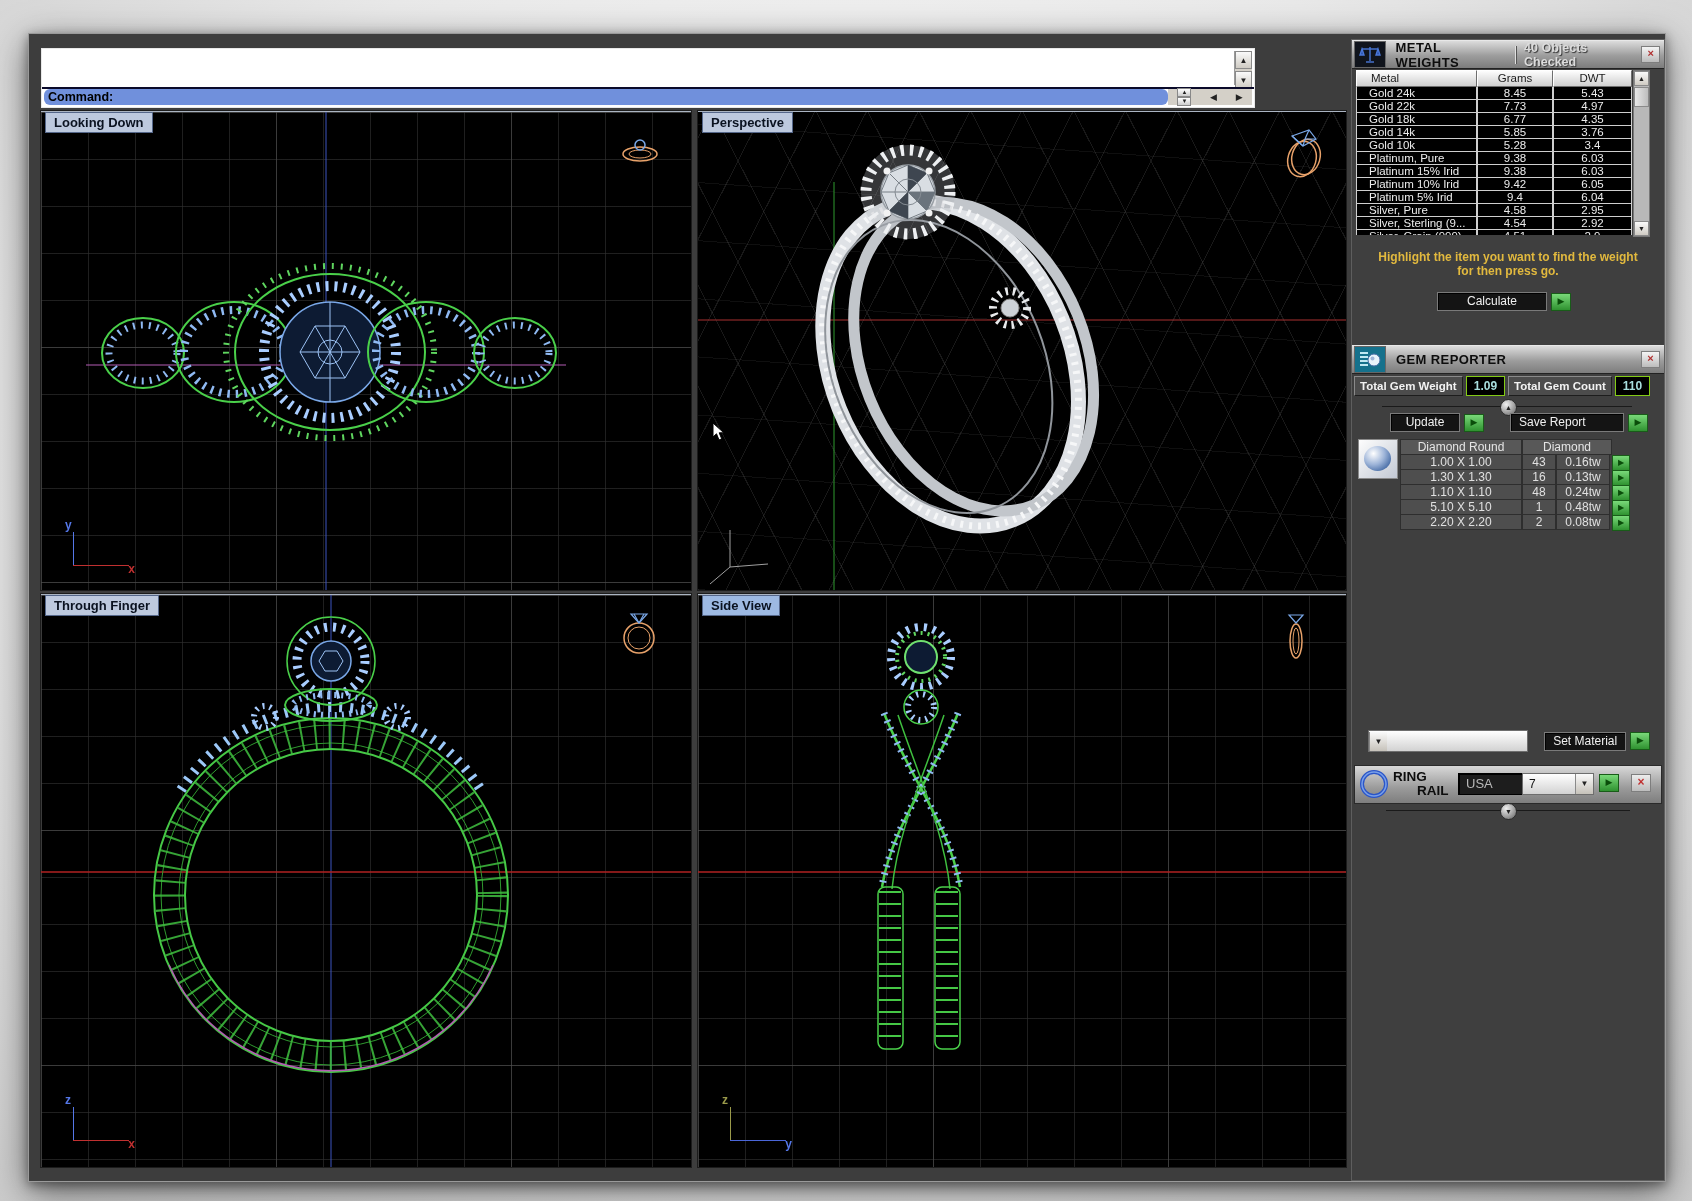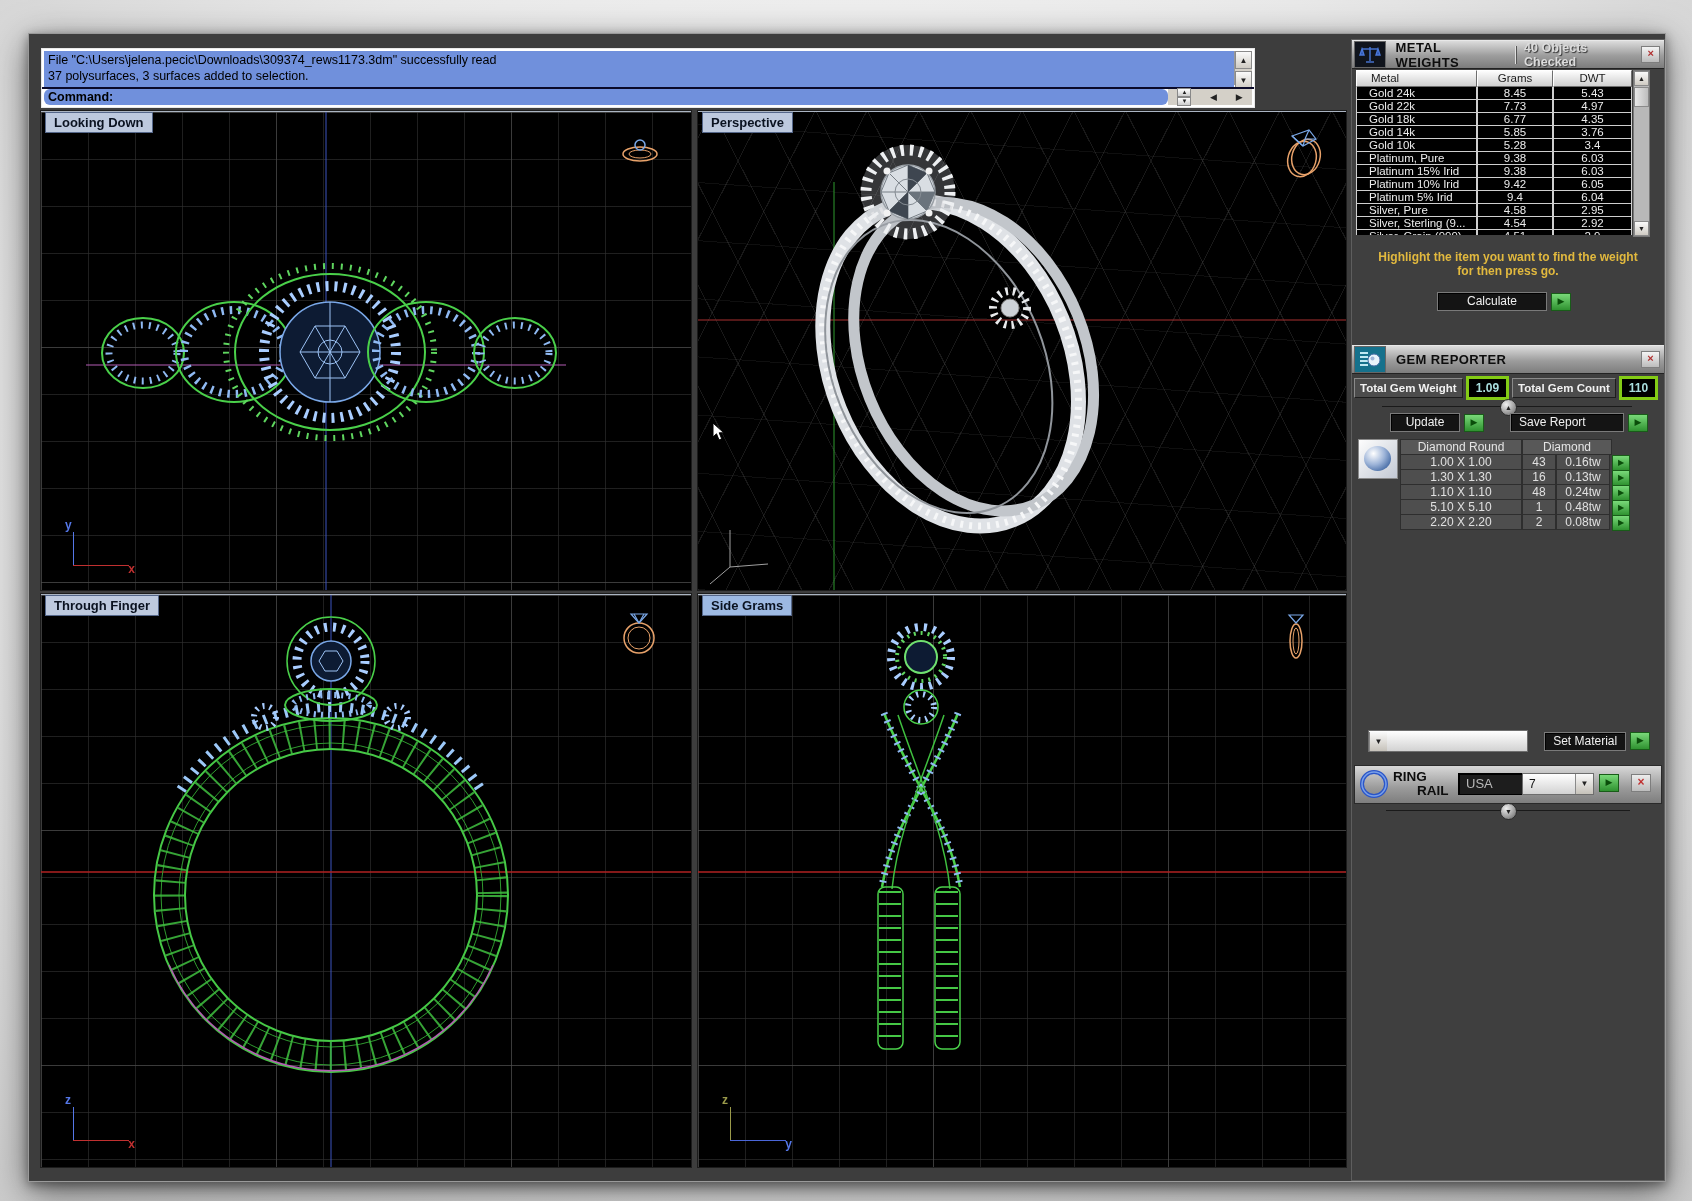--- a/index.html
+++ b/index.html
@@ -80,21 +80,21 @@
 
   .hint{position:absolute;left:20px;top:210px;width:272px;text-align:center;color:#e2b93e;font-weight:bold;font-size:12px;line-height:14px;}
   .dark-btn{background:#141414;color:#f0f0f0;border:1px solid #7a7a7a;box-shadow:inset 1px 1px 0 #000;
     font-size:12px;line-height:17px;padding:0 8px;white-space:nowrap;}
   .green-btn{width:18px;height:16px;background:linear-gradient(#79d979,#2f9230);border:1px solid #195c19;
     color:#0a4d0a;font-size:9px;line-height:15px;text-align:center;font-weight:bold;}
   .row-abs{position:absolute;display:flex;gap:4px;align-items:center;}
 
   .tot-label{background:#4c4c4c;color:#f2f2f2;font-weight:bold;font-size:11.5px;line-height:16px;padding:1px 5px;
     border:1px solid;border-color:#8a8a8a #1d1d1d #1d1d1d #8a8a8a;white-space:nowrap;}
-  .tot-value{background:#000;color:#a9dede;font-weight:bold;font-size:12px;line-height:16px;padding:1px 7px;border:3px solid #84cc16;}
+  .tot-value{background:#000;color:#a9dede;font-weight:bold;font-size:12px;line-height:16px;padding:1px 7px;border:1px solid #84cc16;}
 
   .handle-line{position:absolute;height:1px;background:#1a1a1a;}
   .knob{position:absolute;width:15px;height:15px;border-radius:50%;border:1px solid #2c2c2c;
     background:radial-gradient(circle at 35% 30%, #f0f0f0, #9a9a9a 60%, #5f5f5f);
     font-size:7px;line-height:15px;text-align:center;color:#222;}
 
   .gem-table{position:absolute;left:48px;top:399px;}
   .gem-hrow,.gem-row{display:flex;}
   .gem-hcell{background:#585858;border:1px solid #2e2e2e;color:#e4e4e4;font-size:12px;height:14px;line-height:14px;text-align:center;}
   .gem-cell{background:#4e4e4e;border:1px solid #2e2e2e;border-top:none;color:#e0e0e0;font-size:12px;height:14px;line-height:14px;text-align:center;white-space:nowrap;}
@@ -122,24 +122,20 @@
 
   .cursor{position:absolute;left:683px;top:388px;z-index:50;}
 </style>
 </head>
 <body>
 
 <div class="page">
 <div class="app-window">
 
   <div class="cmd-box">
-    <div class="cmd-history">
-      <div>File "C:\Users\jelena.pecic\Downloads\309374_rews1173.3dm" successfully read</div>
-      <div>37 polysurfaces, 3 surfaces added to selection.</div>
-    </div>
     <div class="cmd-vscroll">
       <div class="sc-btn">▲</div>
       <div style="height:2px"></div>
       <div class="sc-btn">▼</div>
     </div>
     <div class="cmd-sep"></div>
     <div class="cmd-prompt-row">
       <div class="cmd-prompt">
         <span>Command:</span>
       </div>
@@ -316,21 +312,21 @@
       <path d="M 260 118 C 236 180 194 230 184 292" fill="none" stroke="#4ad04a" stroke-width="2.5"></path>
       <path d="M 260 118 C 236 180 194 230 184 292" fill="none" stroke="#8fb9f2" stroke-width="7" stroke-dasharray="2 6"></path>
       <path d="M 200 120 C 220 180 246 235 252 294" fill="none" stroke="#3fbf3f" stroke-width="1.5"></path>
       <path d="M 246 120 C 226 180 200 235 194 294" fill="none" stroke="#3fbf3f" stroke-width="1.5"></path>
 
       <rect x="180" y="292" width="25" height="162" rx="7" fill="none" stroke="#4ad04a" stroke-width="1.5"></rect>
       <line x1="192" y1="296" x2="192" y2="450" stroke="#46c846" stroke-width="22" stroke-dasharray="2 10"></line>
       <rect x="237" y="292" width="25" height="162" rx="7" fill="none" stroke="#4ad04a" stroke-width="1.5"></rect>
       <line x1="249" y1="296" x2="249" y2="450" stroke="#46c846" stroke-width="22" stroke-dasharray="2 10"></line>
     </svg>
-    <div class="vp-label active">Side Grams</div>
+    <div class="vp-label active">Side View</div>
     <svg class="ring-icon" style="right:28px;top:12px;" width="44" height="56" viewBox="0 0 44 56">
       <ellipse cx="22" cy="34" rx="6" ry="17" fill="none" stroke="#e8a26a" stroke-width="1.5"></ellipse>
       <ellipse cx="22" cy="34" rx="3" ry="13" fill="none" stroke="#e8a26a" stroke-width="1"></ellipse>
       <g fill="none" stroke="#7aa8e8" stroke-width="1.2">
         <path d="M15 8 L29 8 L22 16 Z"></path>
       </g>
     </svg>
     <div class="axis" style="left:18px;bottom:14px;">
       <div class="vline" style="background:#9a9a4a;"></div>
       <div class="hline" style="background:#4a66d8;"></div>

